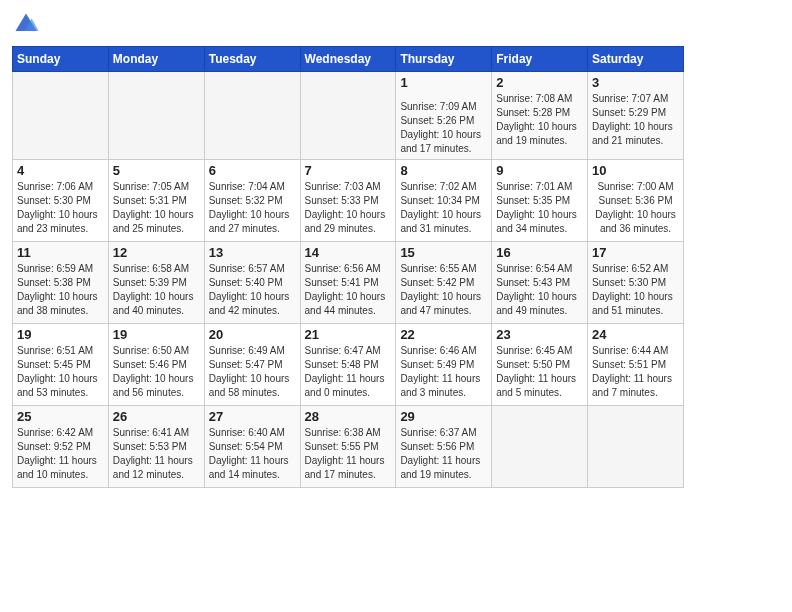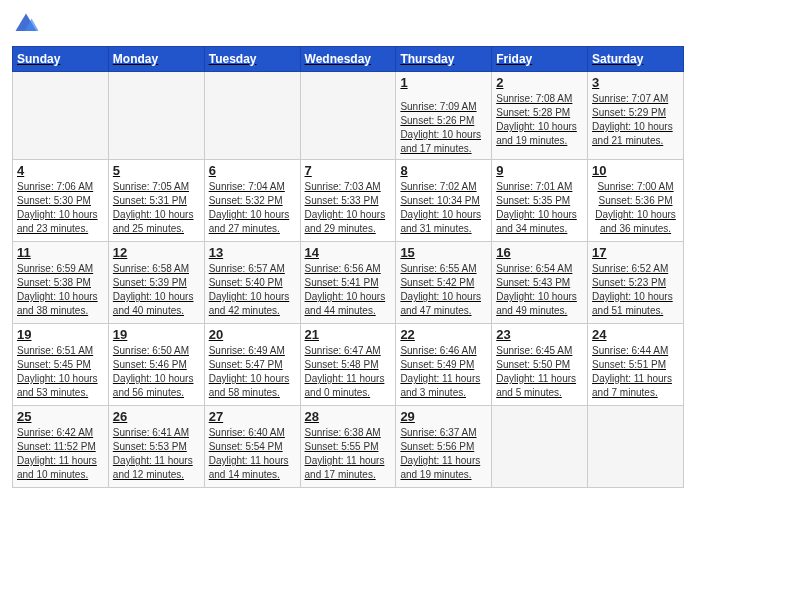--- a/index.html
+++ b/index.html
@@ -6,21 +6,20 @@
     body {
       font-family: Arial, sans-serif;
       background: #fff;
       width: 792px;
       height: 612px;
       overflow: hidden;
     }
     .container {
       width: 696px;
       padding: 10px 12px 8px 12px;
-      text-decoration: underline;
     }
     .header {
       display: flex;
       justify-content: space-between;
       align-items: flex-start;
       margin-bottom: 8px;
     }
     .logo {
       display: flex;
       align-items: center;
@@ -251,21 +250,21 @@
           <td>
             <span class="day-num">16</span>
             <div class="day-info" style="white-space: pre-line;">Sunrise: 6:54 AM
 Sunset: 5:43 PM
 Daylight: 10 hours
 and 49 minutes.</div>
           </td>
           <td>
             <span class="day-num">17</span>
             <div class="day-info" style="white-space: pre-line;">Sunrise: 6:52 AM
-Sunset: 5:23 PM
+Sunset: 5:30 PM
 Daylight: 10 hours
 and 51 minutes.</div>
           </td>
         </tr>
         <tr>
           <td>
             <span class="day-num">19</span>
             <div class="day-info" style="white-space: pre-line;">Sunrise: 6:51 AM
 Sunset: 5:45 PM
 Daylight: 10 hours
@@ -311,21 +310,21 @@
             <div class="day-info" style="white-space: pre-line;">Sunrise: 6:44 AM
 Sunset: 5:51 PM
 Daylight: 11 hours
 and 7 minutes.</div>
           </td>
         </tr>
         <tr>
           <td>
             <span class="day-num">25</span>
             <div class="day-info" style="white-space: pre-line;">Sunrise: 6:42 AM
-Sunset: 11:52 PM
+Sunset: 9:52 PM
 Daylight: 11 hours
 and 10 minutes.</div>
           </td>
           <td>
             <span class="day-num">26</span>
             <div class="day-info" style="white-space: pre-line;">Sunrise: 6:41 AM
 Sunset: 5:53 PM
 Daylight: 11 hours
 and 12 minutes.</div>
           </td>

